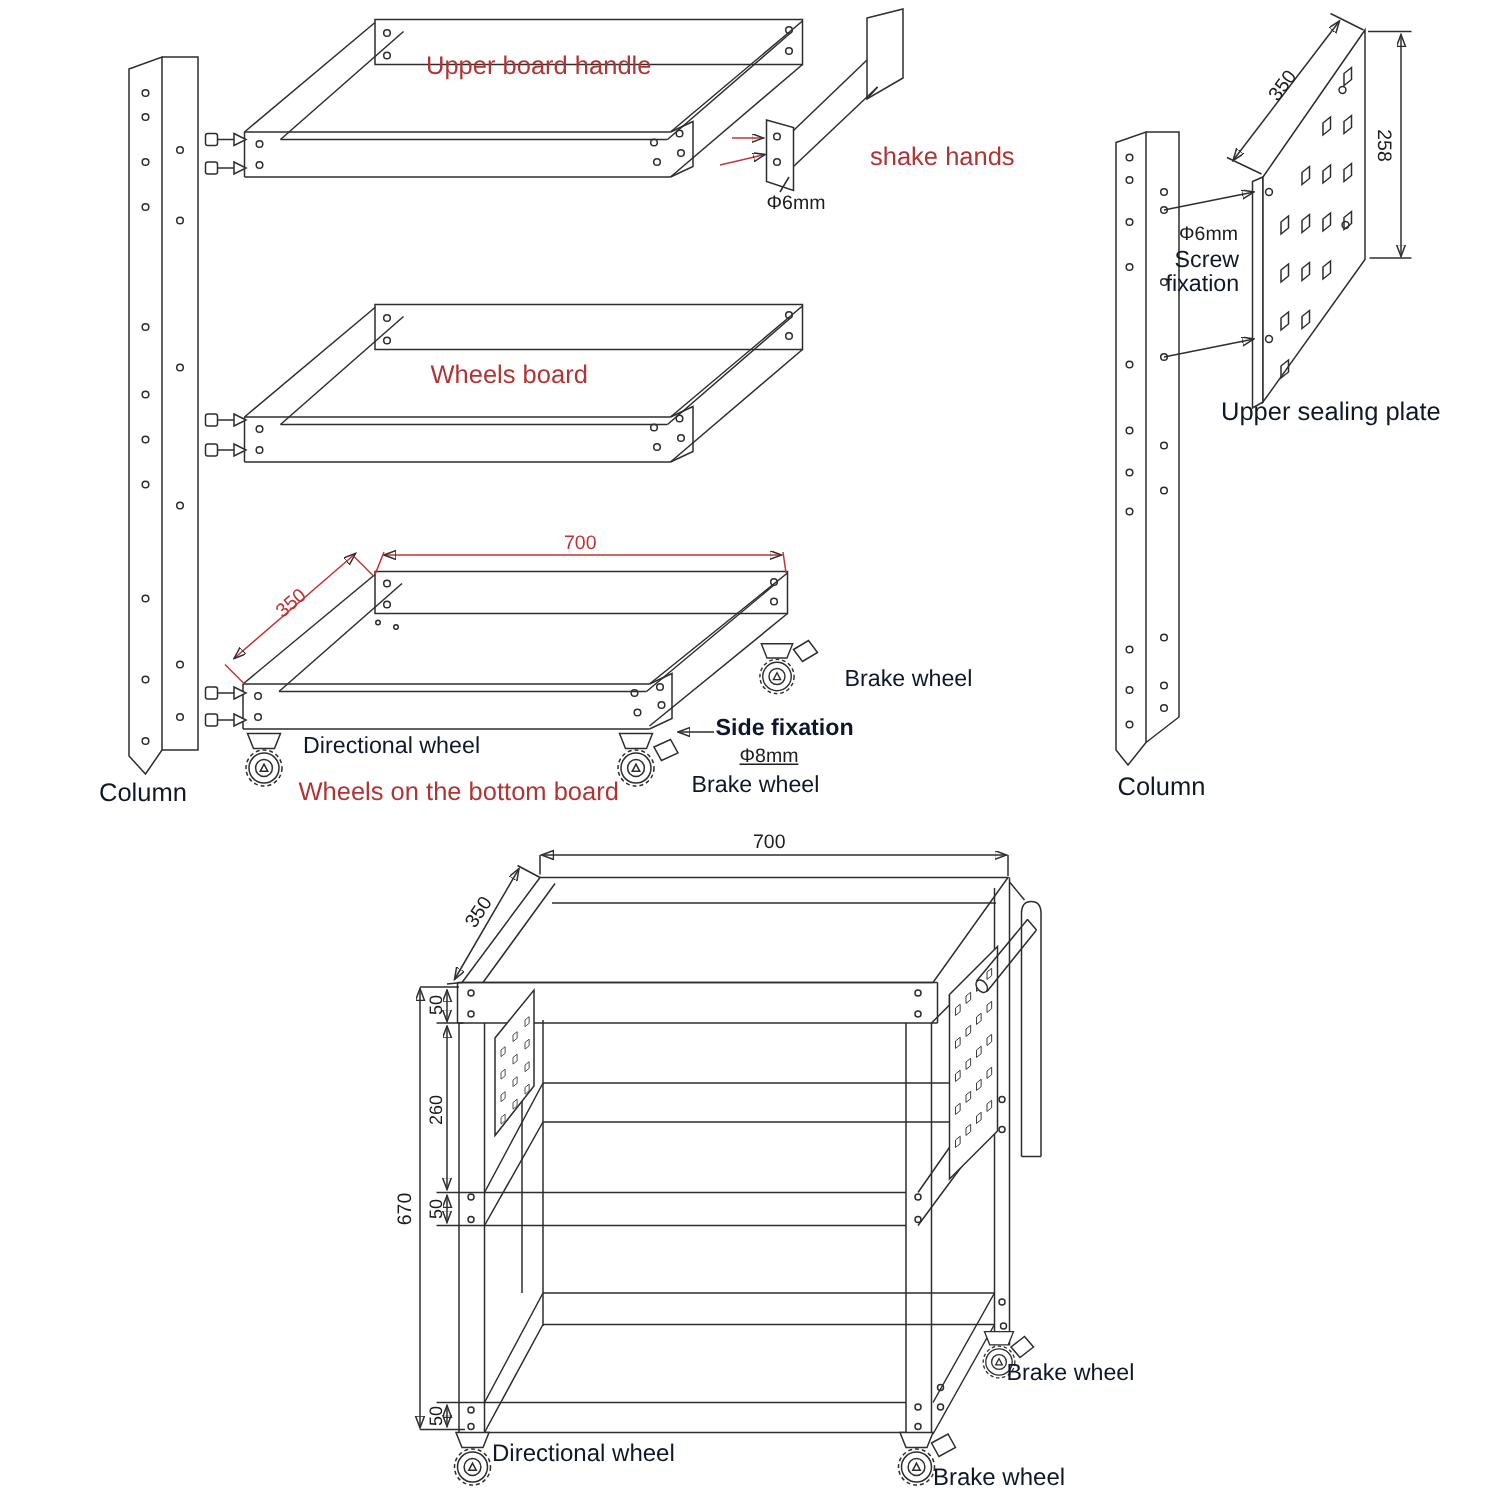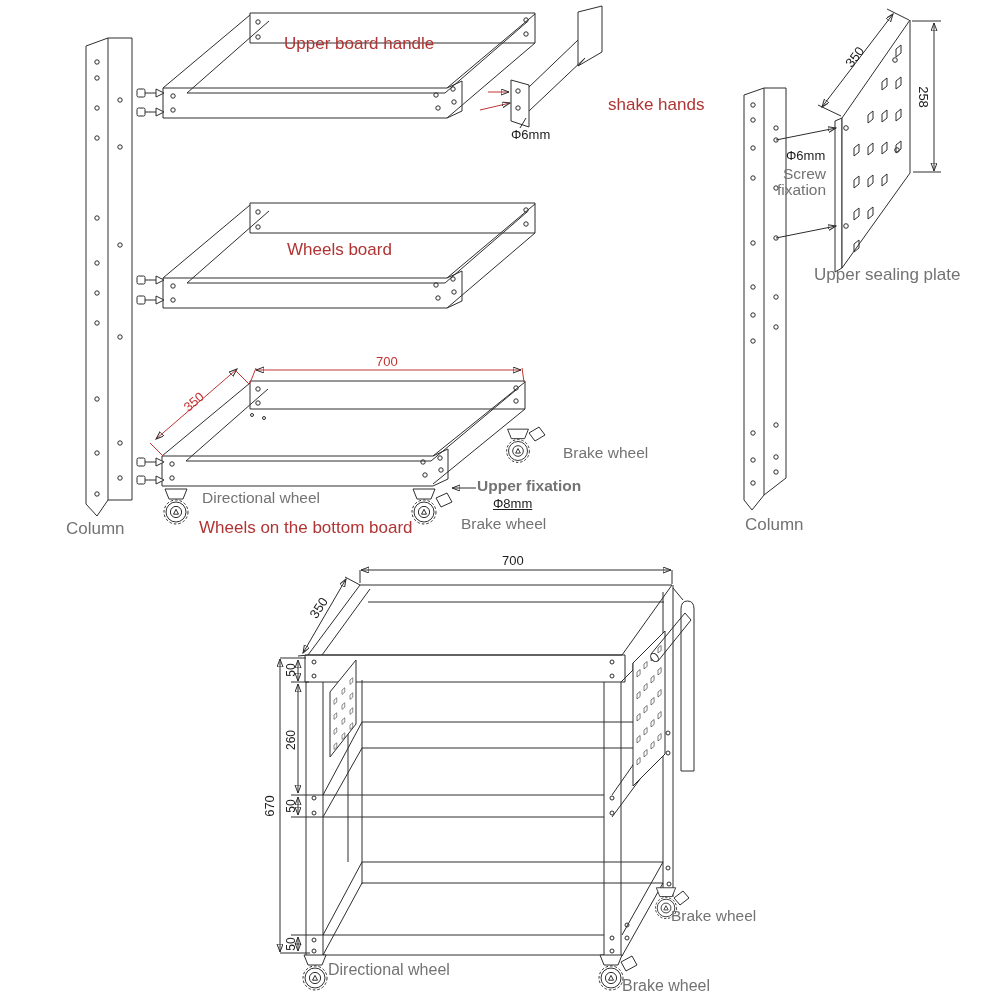--- a/index.html
+++ b/index.html
@@ -4,21 +4,21 @@
 <style>
   html,body{margin:0;padding:0;background:#ffffff;}
   #stage{position:relative;width:1000px;height:1000px;background:#ffffff;overflow:hidden;
          font-family:"Liberation Sans","DejaVu Sans",sans-serif;}
   #lineart{position:absolute;left:0;top:0;}
   #lineart path,#lineart line,#lineart rect,#lineart circle,#lineart ellipse,#lineart polyline{
      fill:none;stroke:#2e2e2e;stroke-width:1;}
   #lineart .red{stroke:#c23434;}
   #lineart .wfill{fill:#ffffff;}
   #lineart .scallop{stroke-dasharray:2.6 2;}
-  .lbl{position:absolute;white-space:nowrap;color:#737373;font-size:15.5px;line-height:1.05;}
+  .lbl{position:absolute;white-space:nowrap;color:#0f172a;font-size:15.5px;line-height:1.05;}
   .lbl.red{color:#b03434;}
   .lbl.big{font-size:17px;}
   .lbl.dim{font-size:13px;color:#1c1c1c;}
   .lbl.dimred{font-size:13px;color:#c23434;}
   .lbl.bold{font-weight:600;}
   .lbl.rot{transform-origin:center center;}
 </style>
 </head>
 <body>
 
@@ -339,33 +339,33 @@
       <path d="M298,684 V793" marker-start="url(#arrB)" marker-end="url(#arrB)"></path>
       <path d="M298,797 V815" marker-start="url(#arrB)" marker-end="url(#arrB)"></path>
       <path d="M298,937 V951" marker-start="url(#arrB)" marker-end="url(#arrB)"></path>
       <path d="M291,682 H309 M291,795 H323 M291,817 H323 M291,935 H323"></path>
     </g>
   </g>
 </svg>
 
 <div class="lbl red big" style="left:265px;top:35px;margin-left:19px;">Upper board handle</div>
 
-<div class="lbl red big" style="left:608px;top:96px;">shake hands</div>
+<div class="lbl red big" style="left:580px;top:96px;">shake hands</div>
 
 <div class="lbl dim" style="left:511px;top:128px;">Φ6mm</div>
 
 <div class="lbl red big" style="left:287px;top:241px;">Wheels board</div>
 
 <div class="lbl dimred" style="left:376px;top:355px;">700</div>
 
 <div class="lbl dimred rot" style="left:194px;top:402px;transform:translate(-50%,-50%) rotate(-41deg);">350</div>
 
 <div class="lbl" style="left:563px;top:445px;">Brake wheel</div>
 
-<div class="lbl bold" style="left:477px;top:478px;">Upper fixation</div>
+<div class="lbl bold" style="left:477px;top:478px;">Side fixation</div>
 
 <div class="lbl dim" style="left:493px;top:497px;text-decoration:underline;">Φ8mm</div>
 
 <div class="lbl" style="left:461px;top:516px;">Brake wheel</div>
 
 <div class="lbl" style="left:202px;top:490px;">Directional wheel</div>
 
 <div class="lbl red big" style="left:199px;top:519px;text-align:center;">Wheels on the bottom board</div>
 
 <div class="lbl big" style="left:66px;top:520px;">Column</div>

